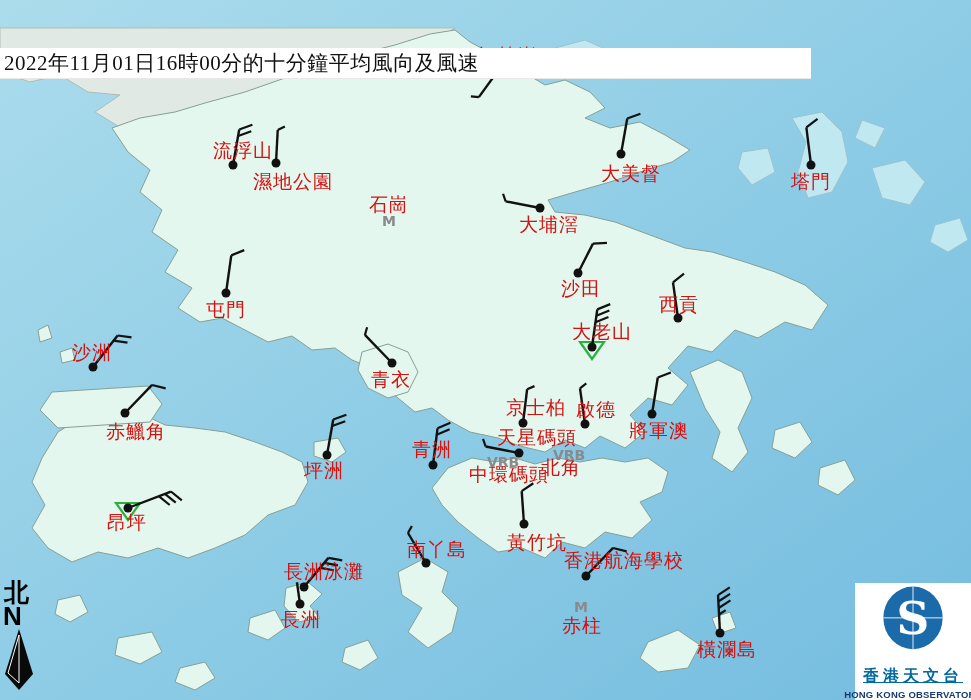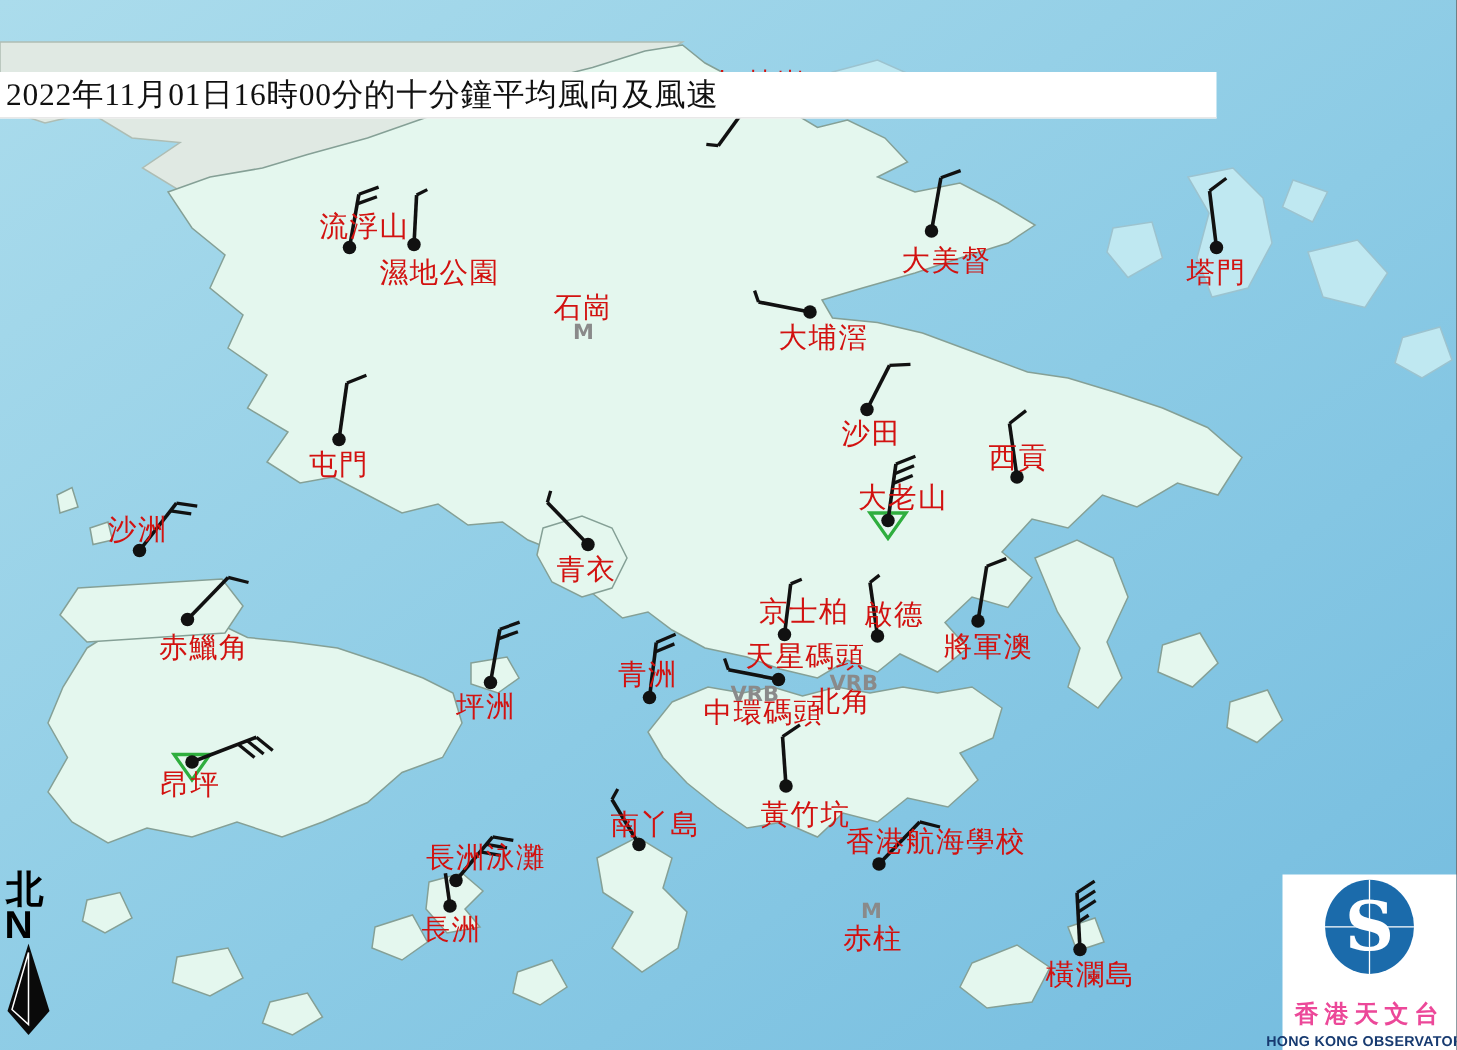--- a/index.html
+++ b/index.html
@@ -11,22 +11,22 @@
              display:flex;align-items:center;margin-top:48px;}
   .title-bar span{font-family:"Liberation Serif","DejaVu Serif",serif;
                   font-size:21px;color:#111;padding-left:4px;letter-spacing:.5px;
                   white-space:nowrap;}
   .compass{position:absolute;left:2px;top:580px;width:40px;color:#000;
            display:flex;flex-direction:column;align-items:flex-start;line-height:1;}
   .compass .cn{font-family:"DejaVu Sans",sans-serif;font-size:25px;font-weight:bold;margin-left:2px;}
   .compass .en{font-family:"Liberation Sans",sans-serif;font-size:26px;font-weight:bold;margin-left:1px;margin-top:-2px;}
   .logo{position:absolute;right:0;bottom:0;width:116px;height:117px;background:#ffffff;
         display:flex;flex-direction:column;align-items:center;}
-  .logo .cn{color:#ec4899;font-size:16px;letter-spacing:4px;font-weight:bold;
-            font-family:"DejaVu Sans",sans-serif;margin-top:15px;white-space:nowrap;}
+  .logo .cn{color:#0369a1;font-size:16px;letter-spacing:4px;font-weight:bold;
+            font-family:"DejaVu Sans",sans-serif;margin-top:15px;white-space:nowrap;text-decoration:underline;}
   .logo .en{color:#173a70;font-size:9.5px;font-weight:bold;letter-spacing:.2px;
             font-family:"Liberation Sans",sans-serif;margin-top:2px;white-space:nowrap;}
 </style>
 </head>
 <body>
 
 <div class="screen">
 
   <svg class="map-svg" width="971" height="700" viewBox="0 0 971 700">
     <defs>

